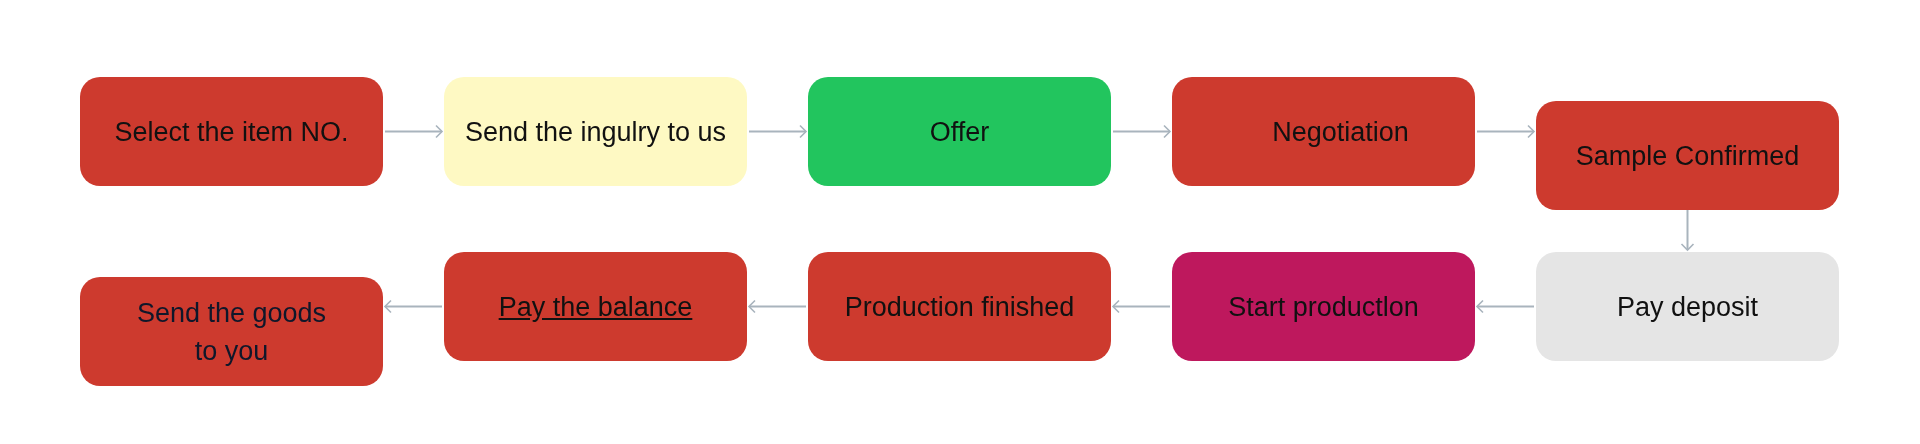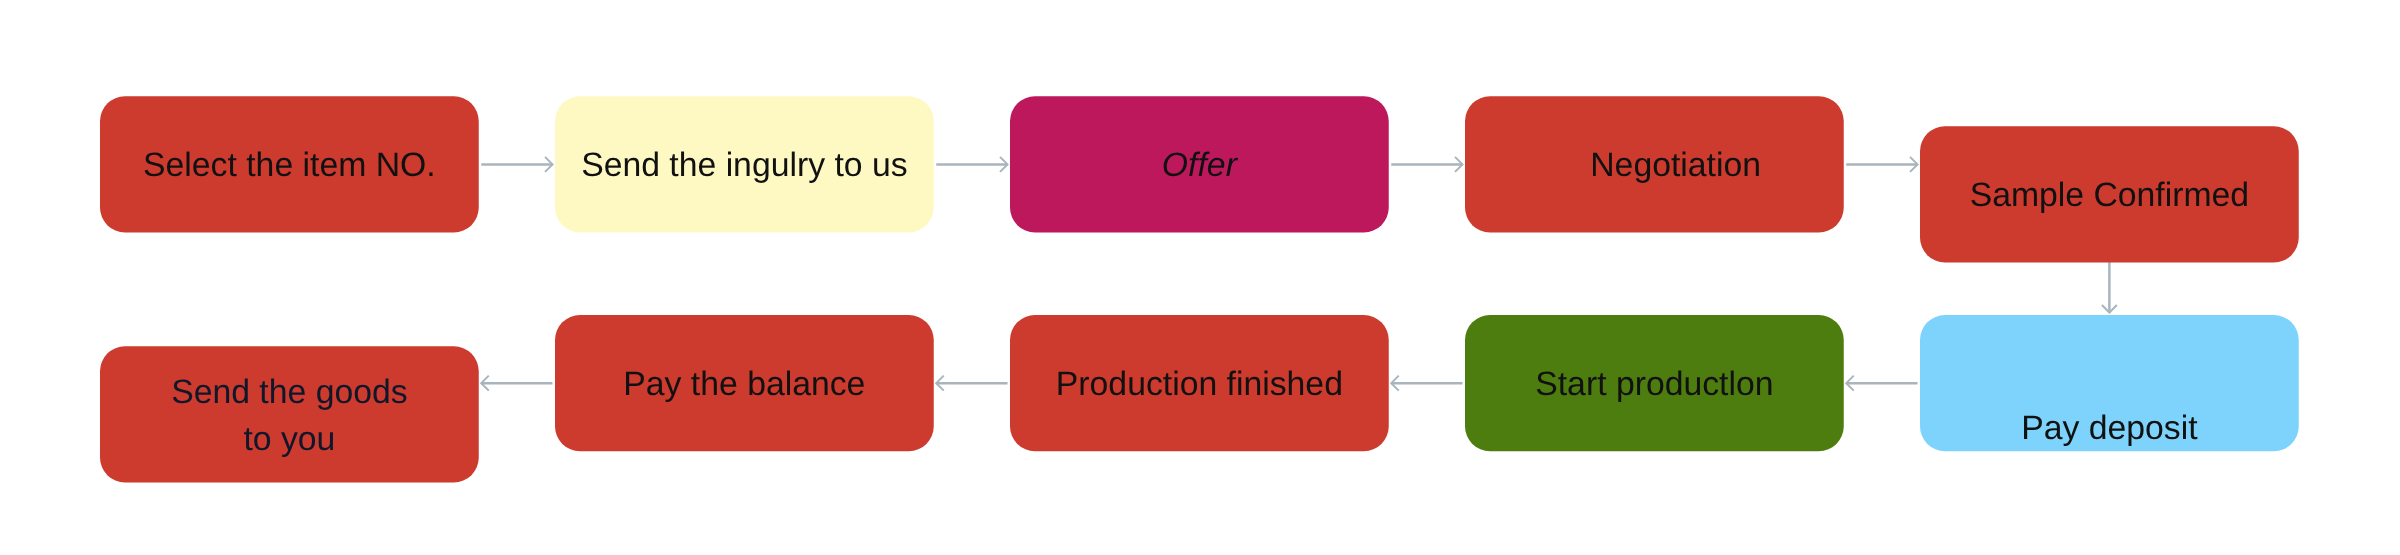--- a/index.html
+++ b/index.html
@@ -84,37 +84,37 @@
         <polyline points="391,300.5 385,306.5 391,312.5" fill="none" stroke="#A9B4BD" stroke-width="1.6"></polyline>
       </g>
     </svg>
 
   <div class="node" style="left: 80px; top: 77px; background: rgb(205, 58, 46); color: rgb(17, 17, 17);">
       <span>Select the item NO.</span>
     </div>
   <div class="node" style="left: 444px; top: 77px; background: #fef9c3; color: rgb(17, 17, 17);">
       <span>Send the ingulry to us</span>
     </div>
-  <div class="node" style="left: 808px; top: 77px; background: #be185d; color: rgb(17, 17, 17); font-style: italic;">
+  <div class="node" style="left: 808px; top: 77px; background: #22c55e; color: rgb(17, 17, 17);">
       <span>Offer</span>
     </div>
   <div class="node" style="left: 1172px; top: 77px; background: rgb(205, 58, 46); color: rgb(17, 17, 17); padding-left: 38px;">
       <span>Negotiation</span>
     </div>
   <div class="node" style="left: 1536px; top: 77px; background: rgb(205, 58, 46); color: rgb(17, 17, 17); margin-top: 24px;">
       <span>Sample Confirmed</span>
     </div>
-  <div class="node" style="left: 1536px; top: 252px; background: #7dd3fc; color: rgb(17, 17, 17); align-items: flex-end;">
+  <div class="node" style="left: 1536px; top: 252px; background: #e5e5e5; color: rgb(17, 17, 17);">
       <span>Pay deposit</span>
     </div>
-  <div class="node" style="left: 1172px; top: 252px; background: #4d7c0f; color: rgb(17, 17, 17);">
+  <div class="node" style="left: 1172px; top: 252px; background: #be185d; color: rgb(17, 17, 17);">
       <span>Start productlon</span>
     </div>
   <div class="node" style="left: 808px; top: 252px; background: rgb(205, 58, 46); color: rgb(17, 17, 17);">
       <span>Production finished</span>
     </div>
-  <div class="node" style="left: 444px; top: 252px; background: rgb(205, 58, 46); color: rgb(17, 17, 17);">
+  <div class="node" style="left: 444px; top: 252px; background: rgb(205, 58, 46); color: rgb(17, 17, 17); text-decoration: underline;">
       <span>Pay the balance</span>
     </div>
   <div class="node" style="padding: 0px 50px; left: 80px; top: 252px; background: rgb(205, 58, 46); color: #0f172a; margin-top: 25px;">
       <span>Send the goods to you</span>
     </div>
 </div>
 
 </body></html>

